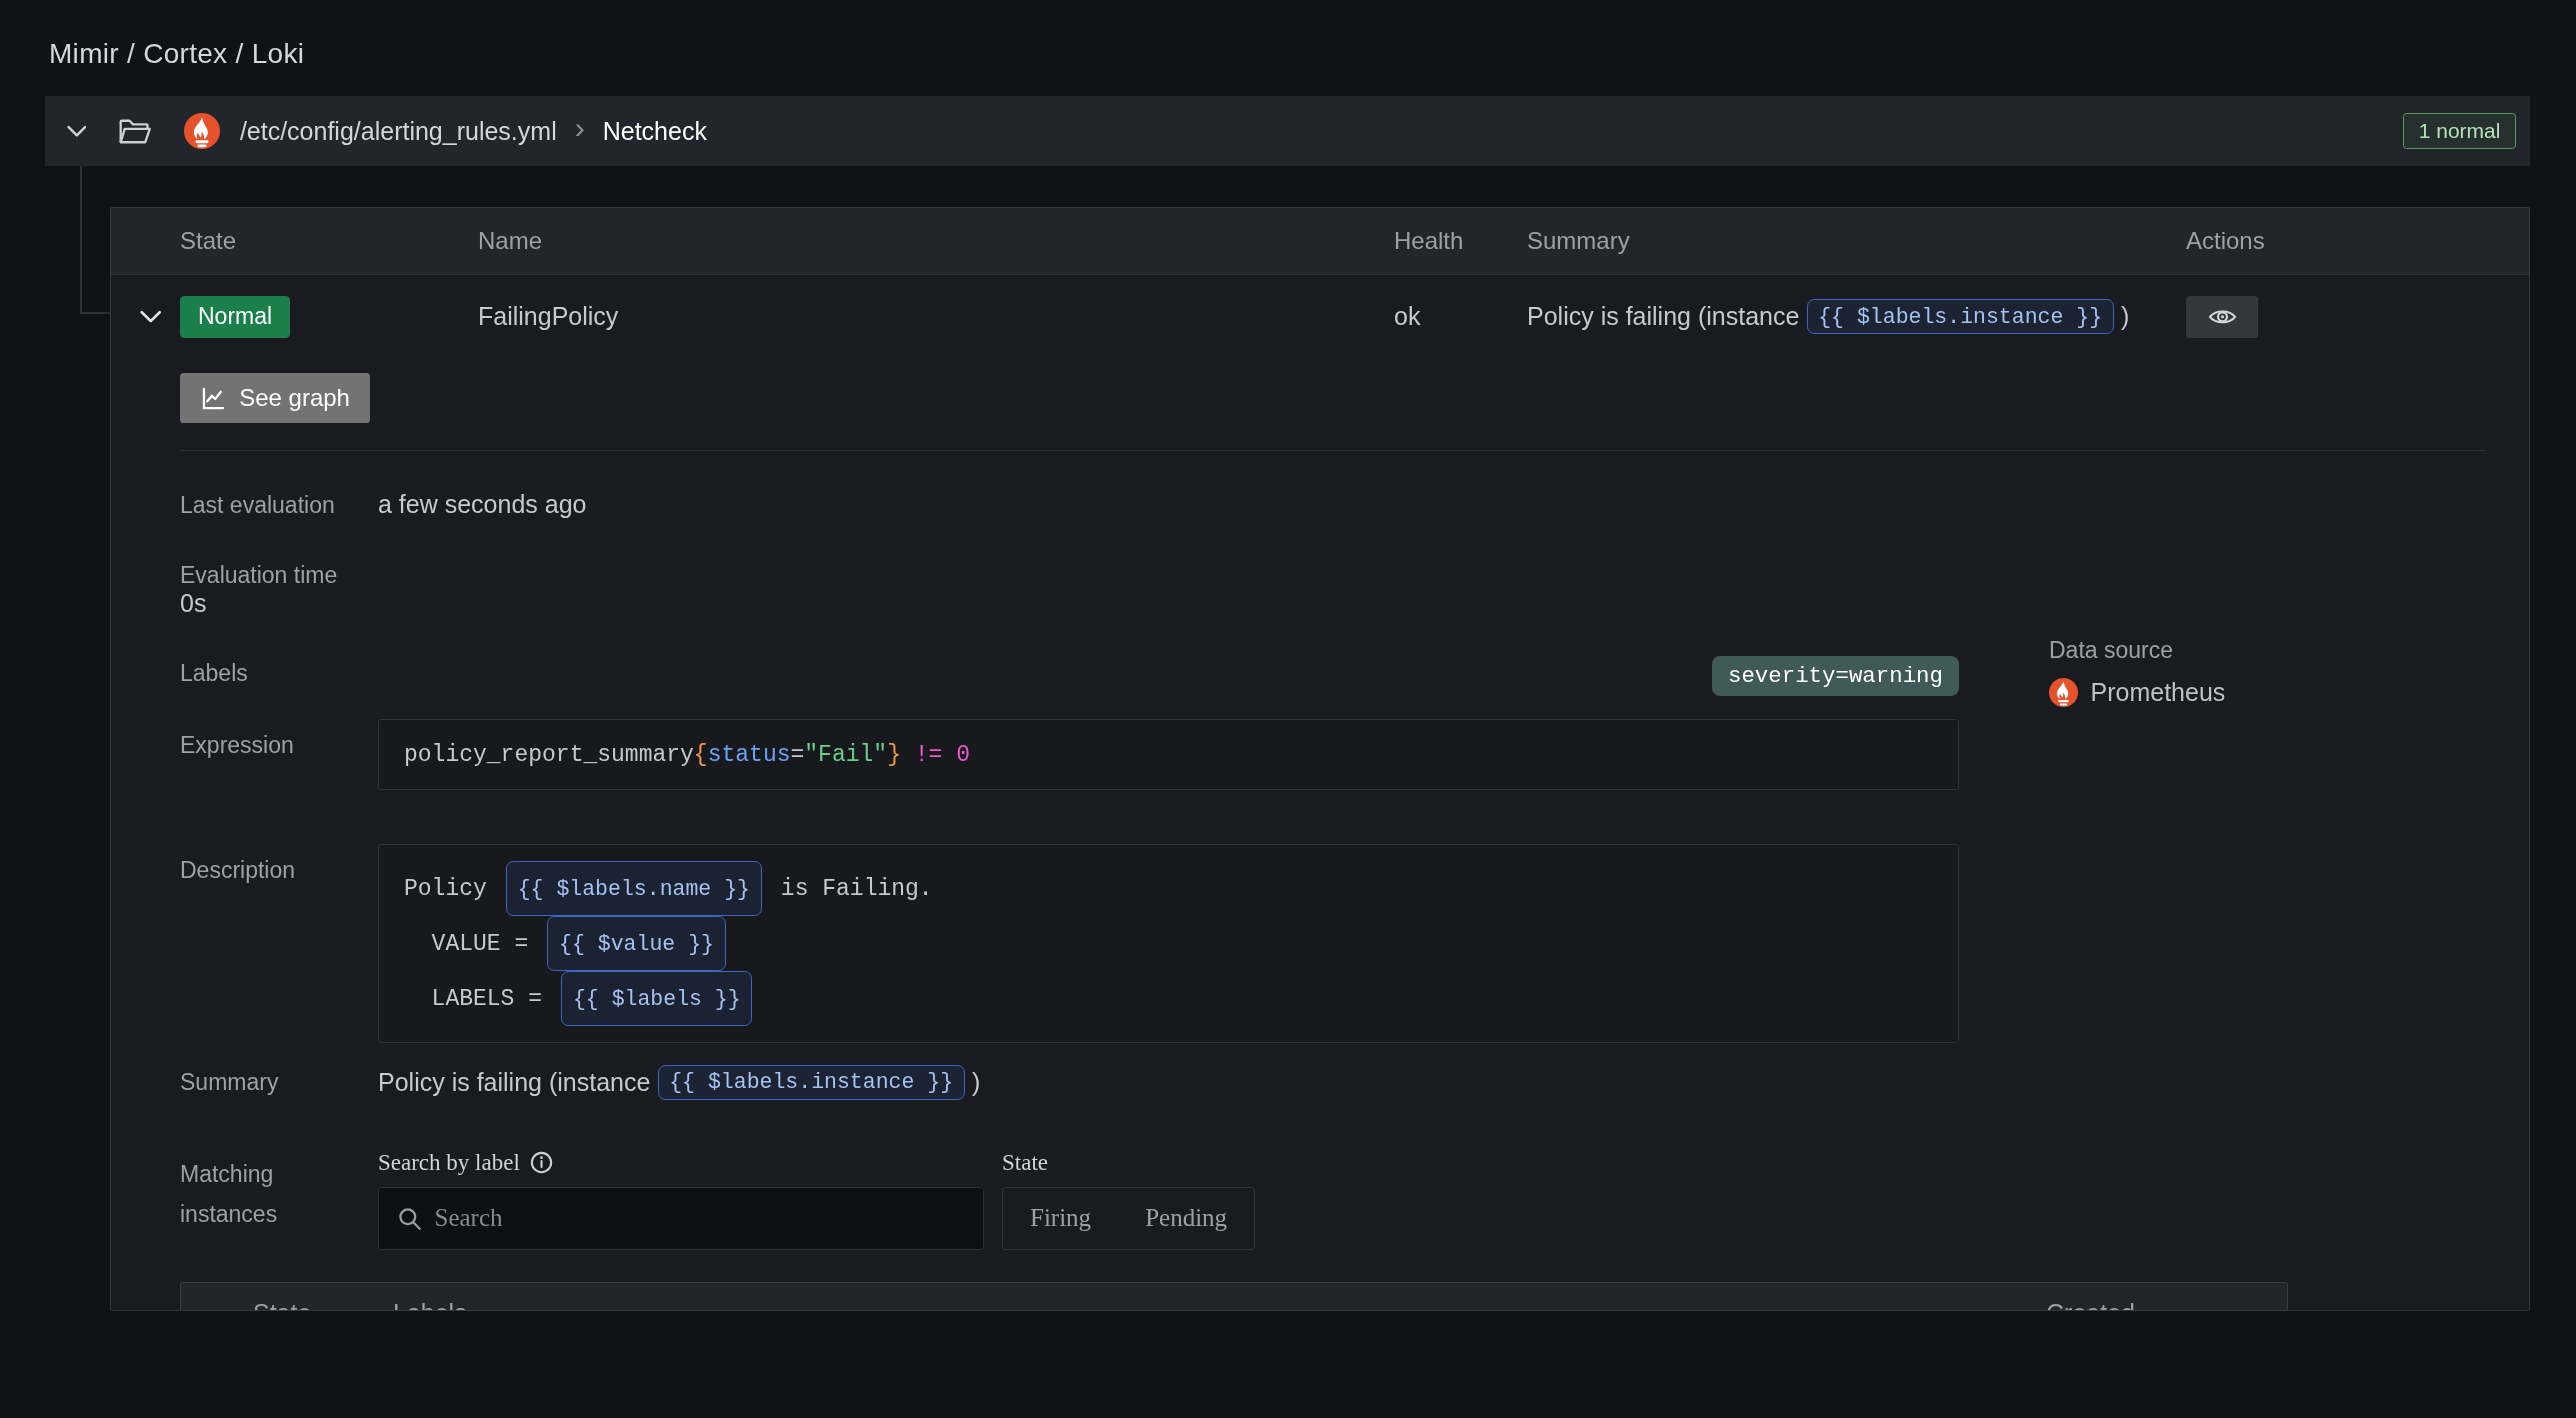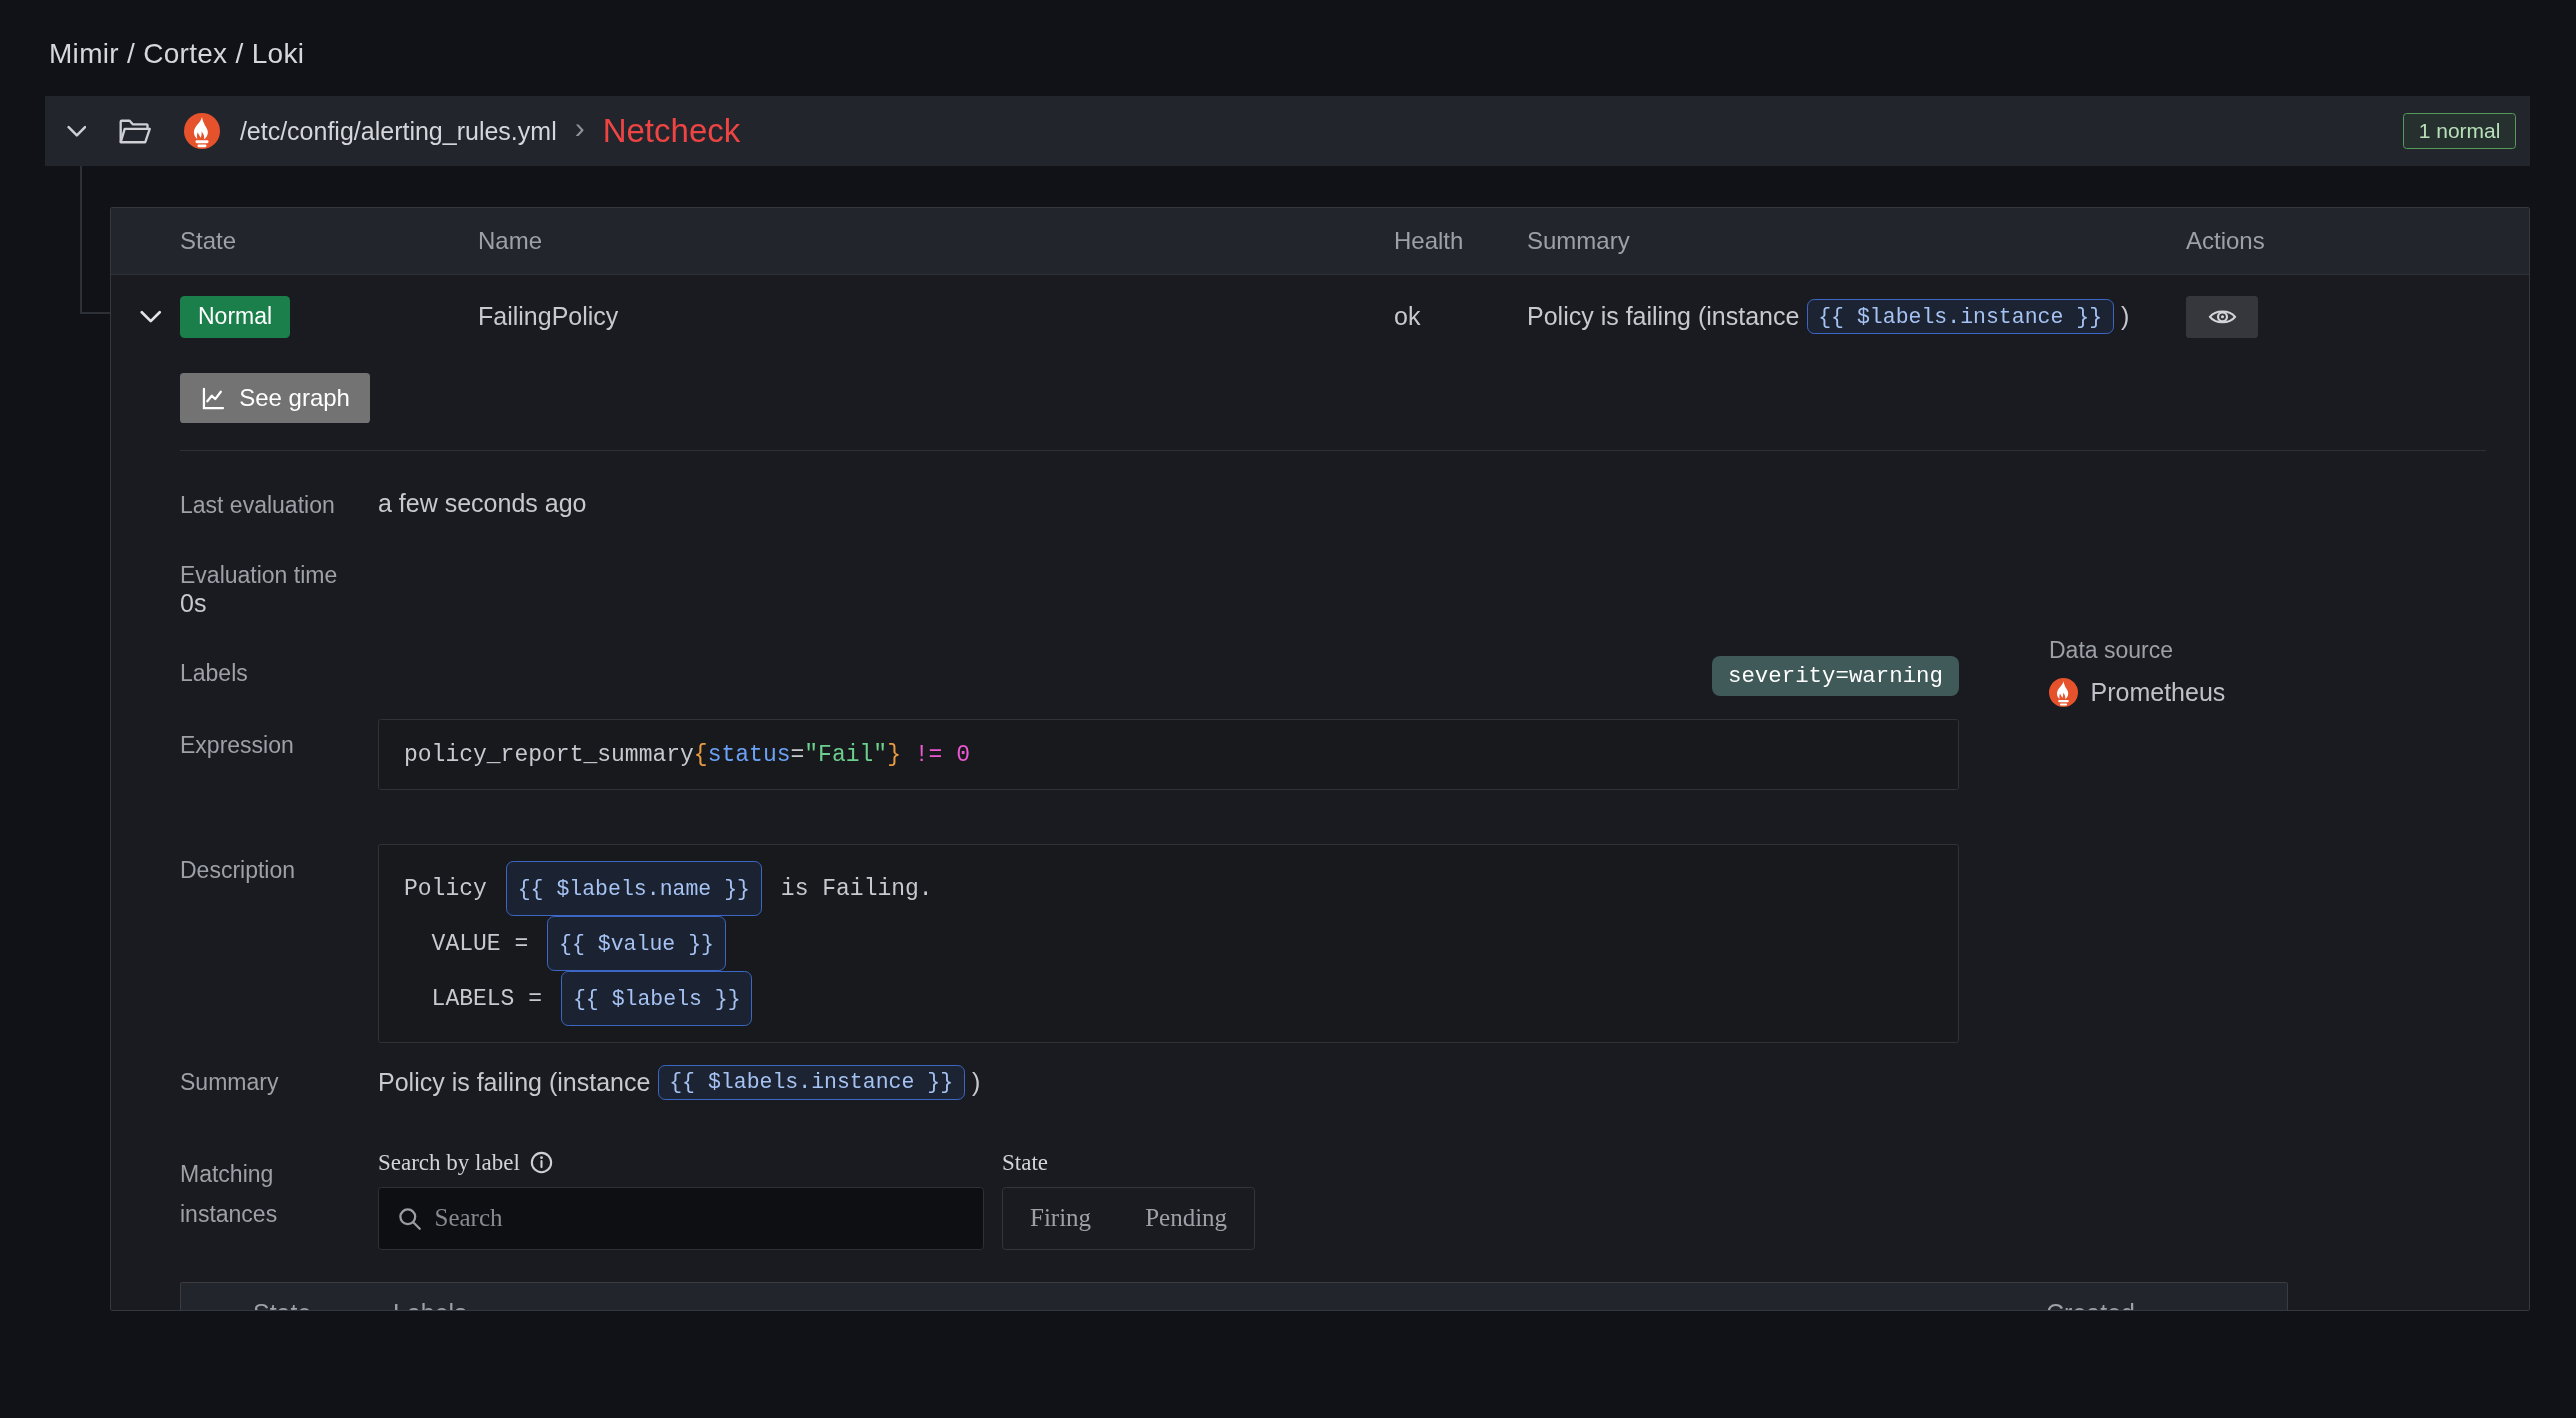--- a/index.html
+++ b/index.html
@@ -19,21 +19,21 @@
   
   .group-bar {
     position: absolute; left: 45px; top: 96px; width: 2485px; height: 70px;
     background: #22252b; display: flex; align-items: center;
   }
   .gb-caret { margin-left: 21.5px; display: flex; cursor: pointer; }
   .gb-folder { margin-left: 32px; display: flex; }
   .gb-prom { margin-left: 32px; display: flex; }
   .gb-path { margin-left: 19.7px; font-size: 25px; font-weight: 500; color: #d5d6db; cursor: pointer; }
   .gb-sep { margin: 0 18px; font-size: 30px; color: #8f9197; line-height: 1; padding-bottom: 5.4px; }
-  .gb-name { font-size: 33px; font-weight: 500; color: #ef4444; }
+  .gb-name { font-size: 25px; font-weight: 500; color: #ffffff; }
   .gb-badge {
     margin-left: auto; margin-right: 14.3px; font-size: 21px; color: #b7e0b9;
     border: 0.9px solid #549a59; background: rgba(82,152,88,0.10);
     padding: 5.4px 14.3px; border-radius: 3.6px;
   }
 
   
   .tree-v { position: absolute; left: 80px; top: 166px; width: 1.8px; height: 147px; background: #2d3037; }
   .tree-h { position: absolute; left: 80px; top: 312px; width: 29.5px; height: 1.8px; background: #2d3037; }
 
@@ -79,21 +79,21 @@
     margin-top: 15px; display: inline-flex; align-items: center; gap: 12.5px; height: 50px;
     padding: 0 19.7px; background: #737373; color: #fff; border: none; border-radius: 3.6px;
     font-size: 24px; font-weight: 500; font-family: inherit; cursor: pointer;
   }
   .divider { margin-top: 27px; height: 0.9px; background: #2d3037; }
 
   .drow { display: flex; align-items: flex-start; }
   .dlabel { width: 198px; flex: none; font-size: 23px; color: #9da0a7; padding-top: 3.6px; }
   .dlabel--wrap { width: 152px; margin-right: 46px; line-height: 40px; }
   .dvalue { font-size: 25px; color: #c8c9d0; }
-  .r-lasteval { margin-top: 38px; }
+  .r-lasteval { margin-top: 38px; align-items: flex-end; }
   .r-evaltime { margin-top: 39px; flex-direction: column; }
   .r-labels  { margin-top: 38px; }
   .r-expr    { margin-top: 23px; }
   .r-desc    { margin-top: 54px; }
   .r-summary { margin-top: 21.5px; }
   .r-matching{ margin-top: 50px; }
 
   .labels-value { width: 1581px; display: flex; justify-content: flex-end; }
   .badge-label { font-size: 22.4px; color: #fff; background: #3f5a58; padding: 7.2px 16px; border-radius: 8px; }
 

